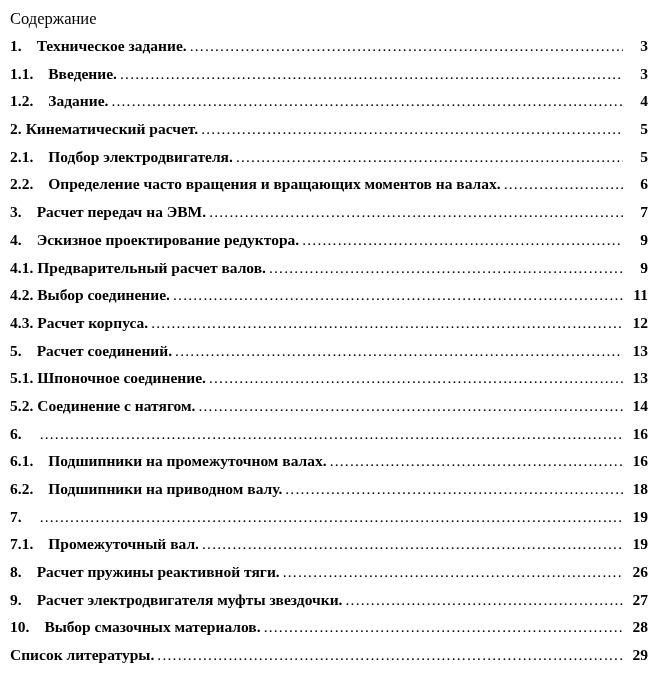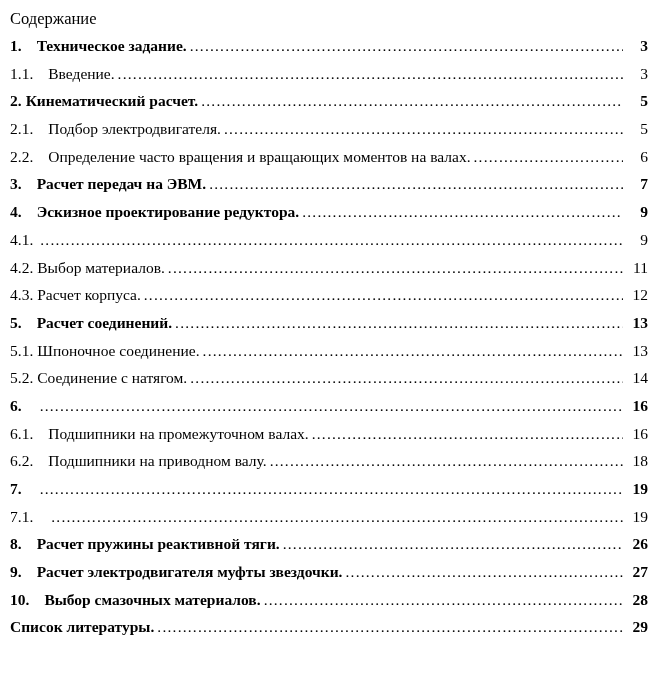--- a/index.html
+++ b/index.html
@@ -17,20 +17,21 @@
     font-weight: normal;
     line-height: 27px;
   }
   .toc-list { width: 100%; }
   .toc-row {
     display: flex;
     align-items: baseline;
     height: 27.7px;
     font-size: 15.5px;
     line-height: 27.7px;
+    font-weight: bold;
   }
   .toc-row.bold { font-weight: bold; }
   .toc-num { white-space: pre; flex: 0 0 auto; }
   .gap-tab .toc-num { margin-right: 15px; }
   .gap-space .toc-num { margin-right: 4px; }
   .toc-title { white-space: nowrap; flex: 0 0 auto; }
   .toc-leader {
     flex: 1 1 auto;
     overflow: hidden;
     white-space: nowrap;
@@ -60,20 +61,26 @@
     <span class="toc-title">Техническое задание.</span>
     <span class="toc-leader"></span>
     <span class="toc-page">3</span>
   </div>
     <div class="toc-row gap-tab">
     <span class="toc-num">1.1.</span>
     <span class="toc-title">Введение.</span>
     <span class="toc-leader"></span>
     <span class="toc-page">3</span>
   </div>
+    <div class="toc-row gap-tab">
+    <span class="toc-num">1.2.</span>
+    <span class="toc-title">Задание.</span>
+    <span class="toc-leader"></span>
+    <span class="toc-page">4</span>
+  </div>
     <div class="toc-row bold gap-space">
     <span class="toc-num">2.</span>
     <span class="toc-title">Кинематический расчет.</span>
     <span class="toc-leader"></span>
     <span class="toc-page">5</span>
   </div>
     <div class="toc-row gap-tab">
     <span class="toc-num">2.1.</span>
     <span class="toc-title">Подбор электродвигателя.</span>
     <span class="toc-leader"></span>
@@ -92,26 +99,27 @@
     <span class="toc-page">7</span>
   </div>
     <div class="toc-row bold gap-tab">
     <span class="toc-num">4.</span>
     <span class="toc-title">Эскизное проектирование редуктора.</span>
     <span class="toc-leader"></span>
     <span class="toc-page">9</span>
   </div>
     <div class="toc-row gap-space">
     <span class="toc-num">4.1.</span>
+    <span class="toc-title">Предварительный расчет валов.</span>
     <span class="toc-leader"></span>
     <span class="toc-page">9</span>
   </div>
     <div class="toc-row gap-space">
     <span class="toc-num">4.2.</span>
-    <span class="toc-title">Выбор материалов.</span>
+    <span class="toc-title">Выбор соединение.</span>
     <span class="toc-leader"></span>
     <span class="toc-page">11</span>
   </div>
     <div class="toc-row gap-space">
     <span class="toc-num">4.3.</span>
     <span class="toc-title">Расчет корпуса.</span>
     <span class="toc-leader"></span>
     <span class="toc-page">12</span>
   </div>
     <div class="toc-row bold gap-tab">
@@ -149,20 +157,21 @@
     <span class="toc-leader"></span>
     <span class="toc-page">18</span>
   </div>
     <div class="toc-row bold gap-tab">
     <span class="toc-num">7.</span>
     <span class="toc-leader"></span>
     <span class="toc-page">19</span>
   </div>
     <div class="toc-row gap-tab">
     <span class="toc-num">7.1.</span>
+    <span class="toc-title">Промежуточный вал.</span>
     <span class="toc-leader"></span>
     <span class="toc-page">19</span>
   </div>
     <div class="toc-row bold gap-tab">
     <span class="toc-num">8.</span>
     <span class="toc-title">Расчет пружины реактивной тяги.</span>
     <span class="toc-leader"></span>
     <span class="toc-page">26</span>
   </div>
     <div class="toc-row bold gap-tab">

